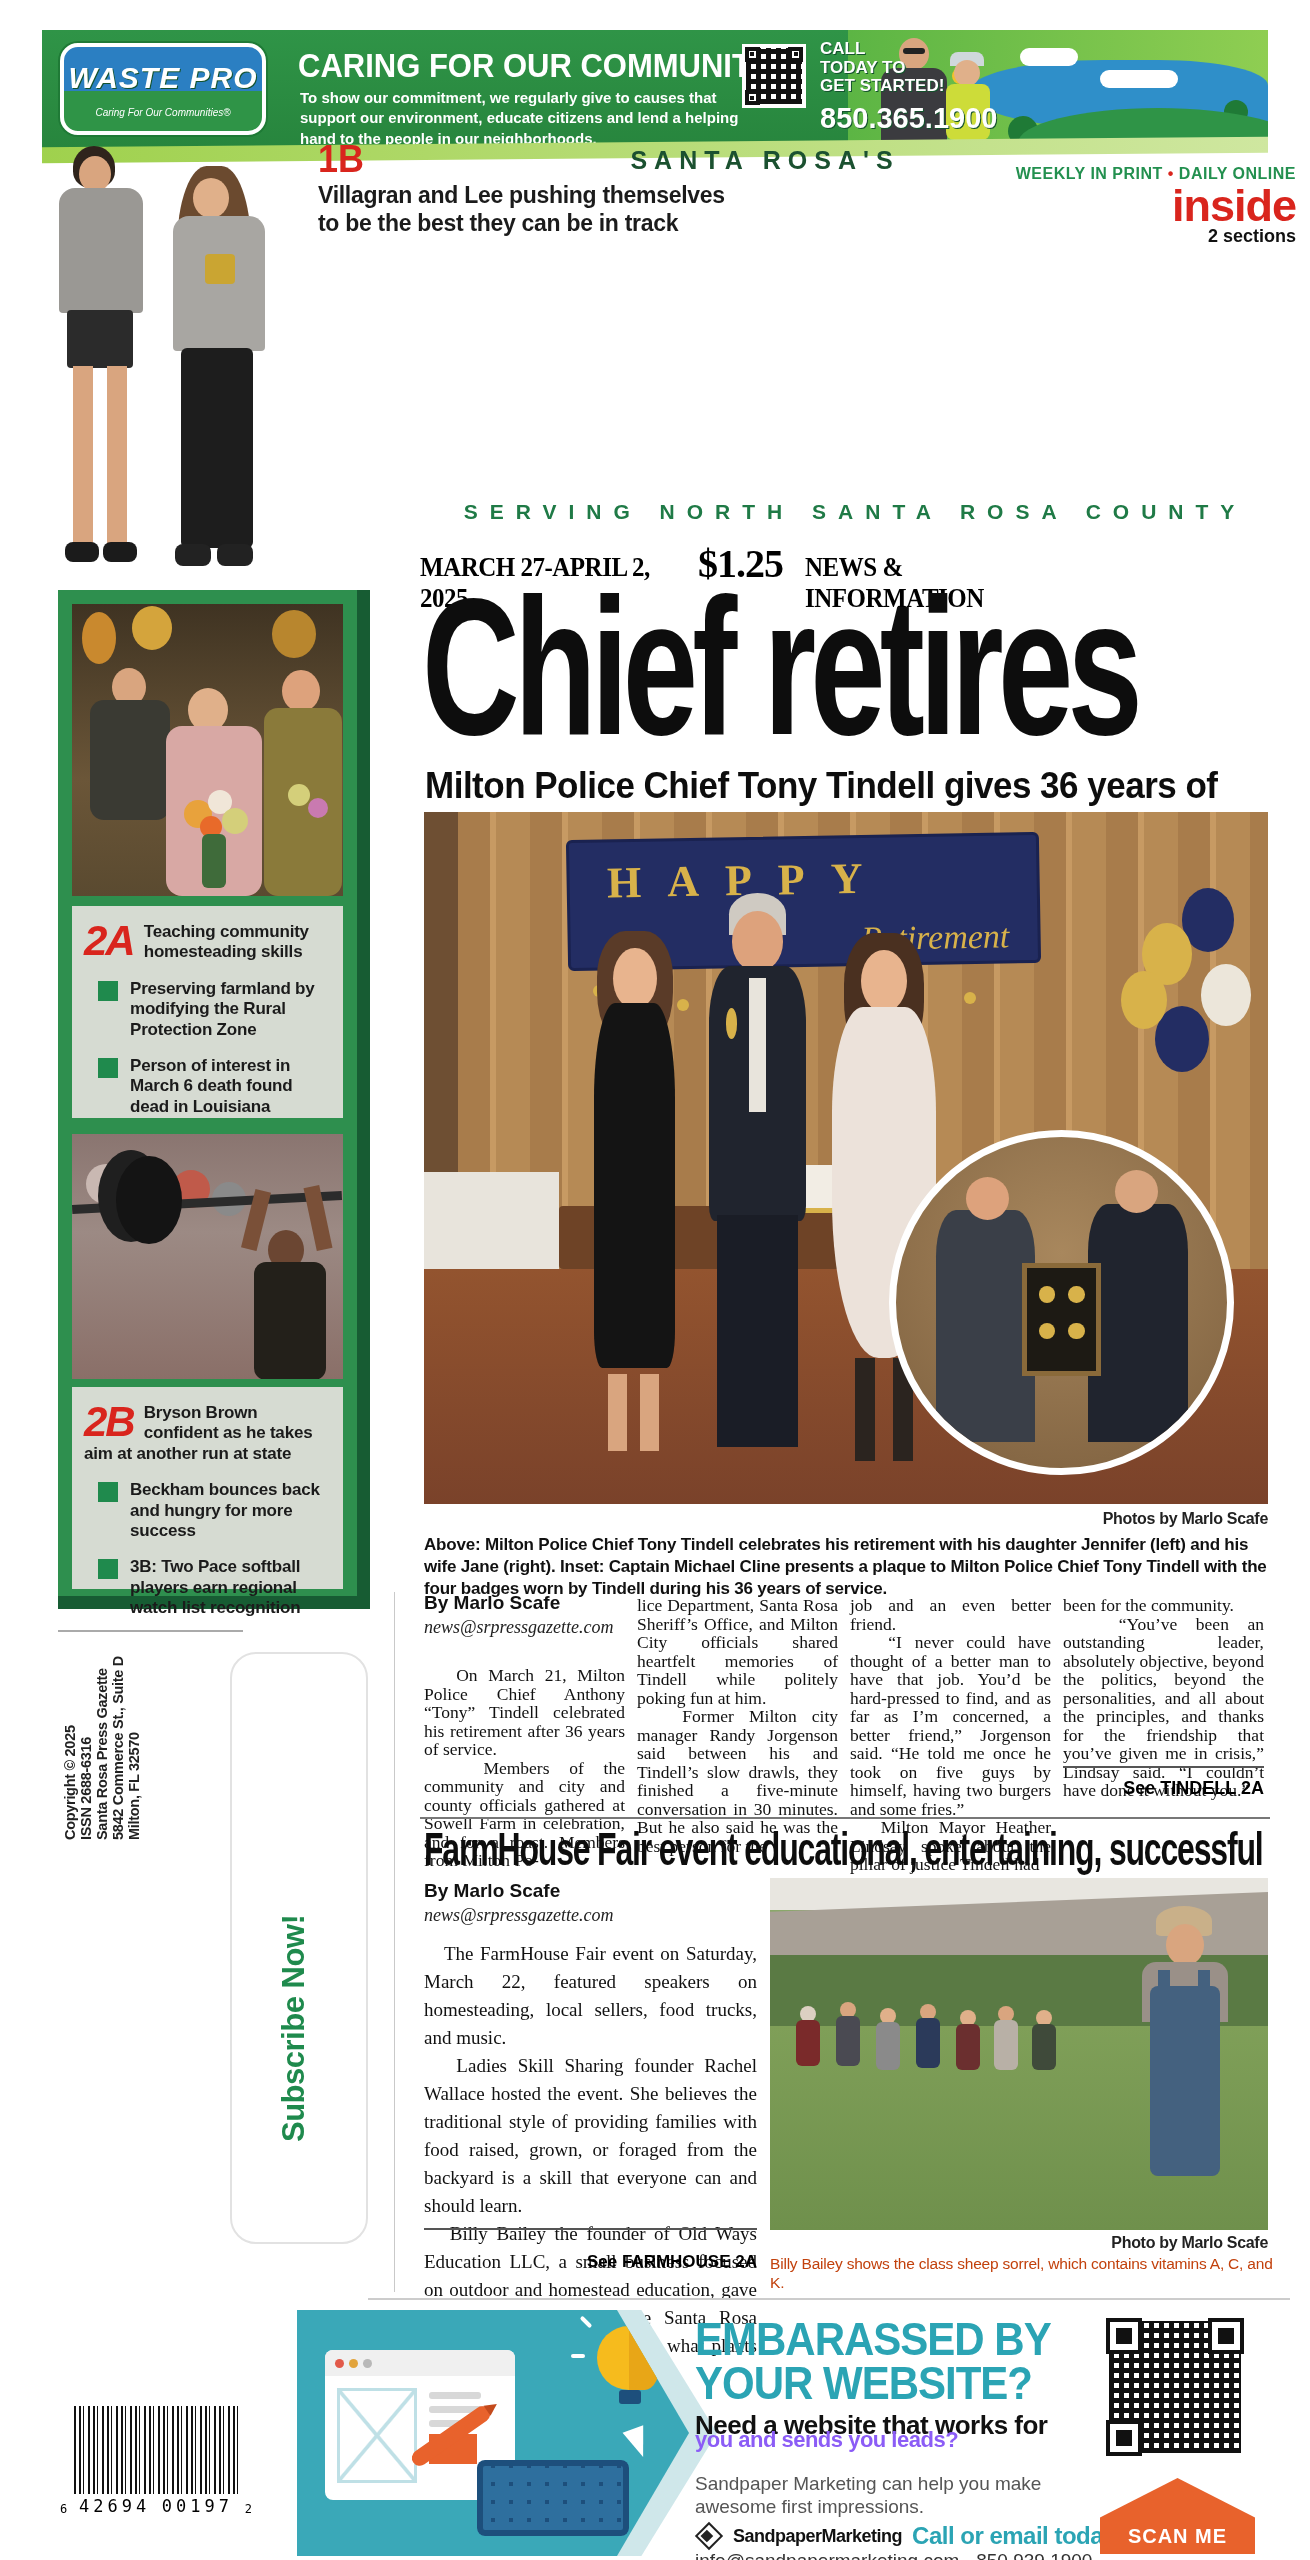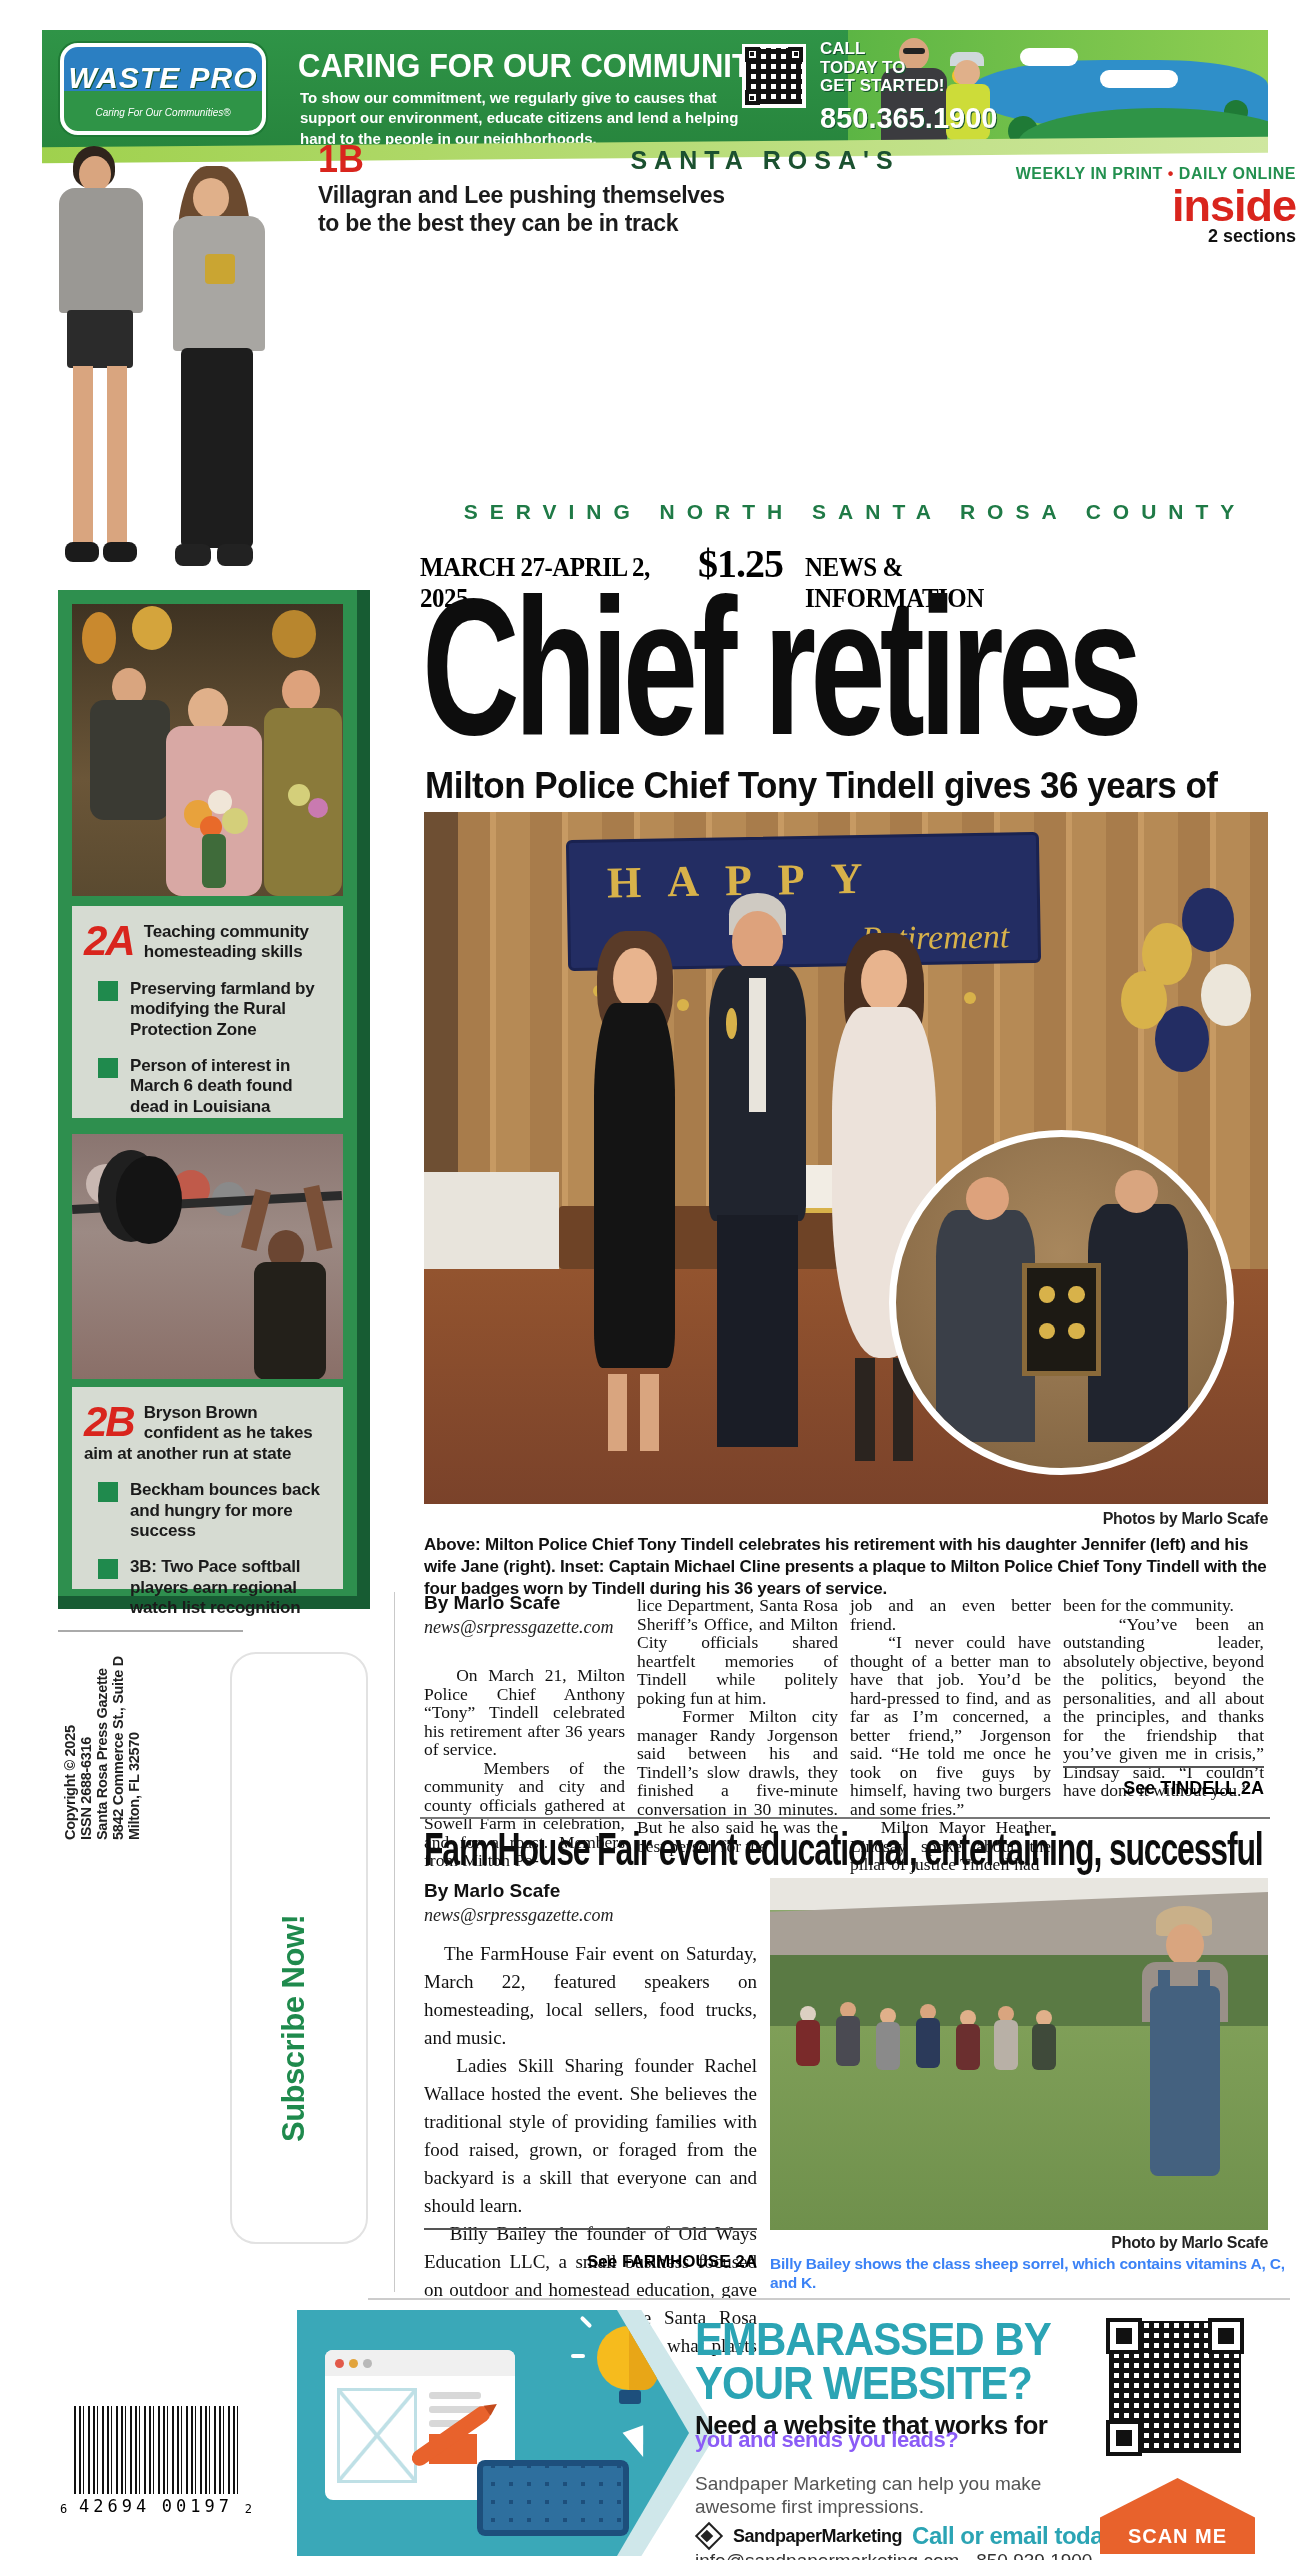--- a/index.html
+++ b/index.html
@@ -133,21 +133,21 @@
   .fh-body { left:424px; top:1940px; width:333px; font-family:"Liberation Serif", serif; font-size:19px; line-height:28px; color:#111;
     text-align:justify; white-space:pre-wrap; }
   .fh-rule { left:424px; top:2228px; width:333px; height:2px; background:#555; }
   .fh-jump { left:424px; top:2252px; width:333px; text-align:right; font-weight:bold; font-size:17px; }
   .fh-photo { left:770px; top:1878px; width:498px; height:352px; overflow:hidden; background:#8aa86a; }
   .fh-sky { position:absolute; left:0; top:0; width:100%; height:9%; background:#e8e6e0; }
   .fh-roof { position:absolute; left:0; top:4%; width:100%; height:20%; background:#a8a096; clip-path:polygon(0 28%,100% 0,100% 100%,0 100%); border-bottom:3px solid #ded9d0; }
   .fh-trees { position:absolute; left:0; top:22%; width:100%; height:22%; background:#5a7a44; }
   .fh-grass { position:absolute; left:0; top:42%; width:100%; height:58%; background:linear-gradient(180deg,#7f9f58,#6f904c); }
   .credit2 { left:1000px; top:2234px; width:268px; }
-  .caption2 { left:770px; top:2254px; width:520px; font-weight:bold; font-size:15.5px; line-height:1.25; color:#3b82f6; letter-spacing:-0.2px; }
+  .caption2 { left:770px; top:2254px; width:520px; font-weight:normal; font-size:15.5px; line-height:1.25; color:#c2410c; letter-spacing:-0.2px; }
 
   
   .ad-rule { left:368px; top:2298px; width:922px; height:2px; background:#ccc; }
   .ad { left:297px; top:2310px; width:993px; height:246px; }
   .ad-arrow-back { position:absolute; left:0; top:0; width:420px; height:246px; background:#cfe7ea;
     clip-path:polygon(0 0,82% 0,100% 50%,82% 100%,0 100%); }
   .ad-arrow { position:absolute; left:0; top:0; width:400px; height:246px; background:#3aa8b8; overflow:hidden;
     clip-path:polygon(0 0,80% 0,98% 50%,80% 100%,0 100%); }
   .browser { position:absolute; left:28px; top:40px; width:190px; height:150px; background:#fff; border-radius:8px; }
   .browser .tb { position:absolute; left:0; top:0; width:100%; height:26px; background:#f0f0f0; border-radius:8px 8px 0 0; }

